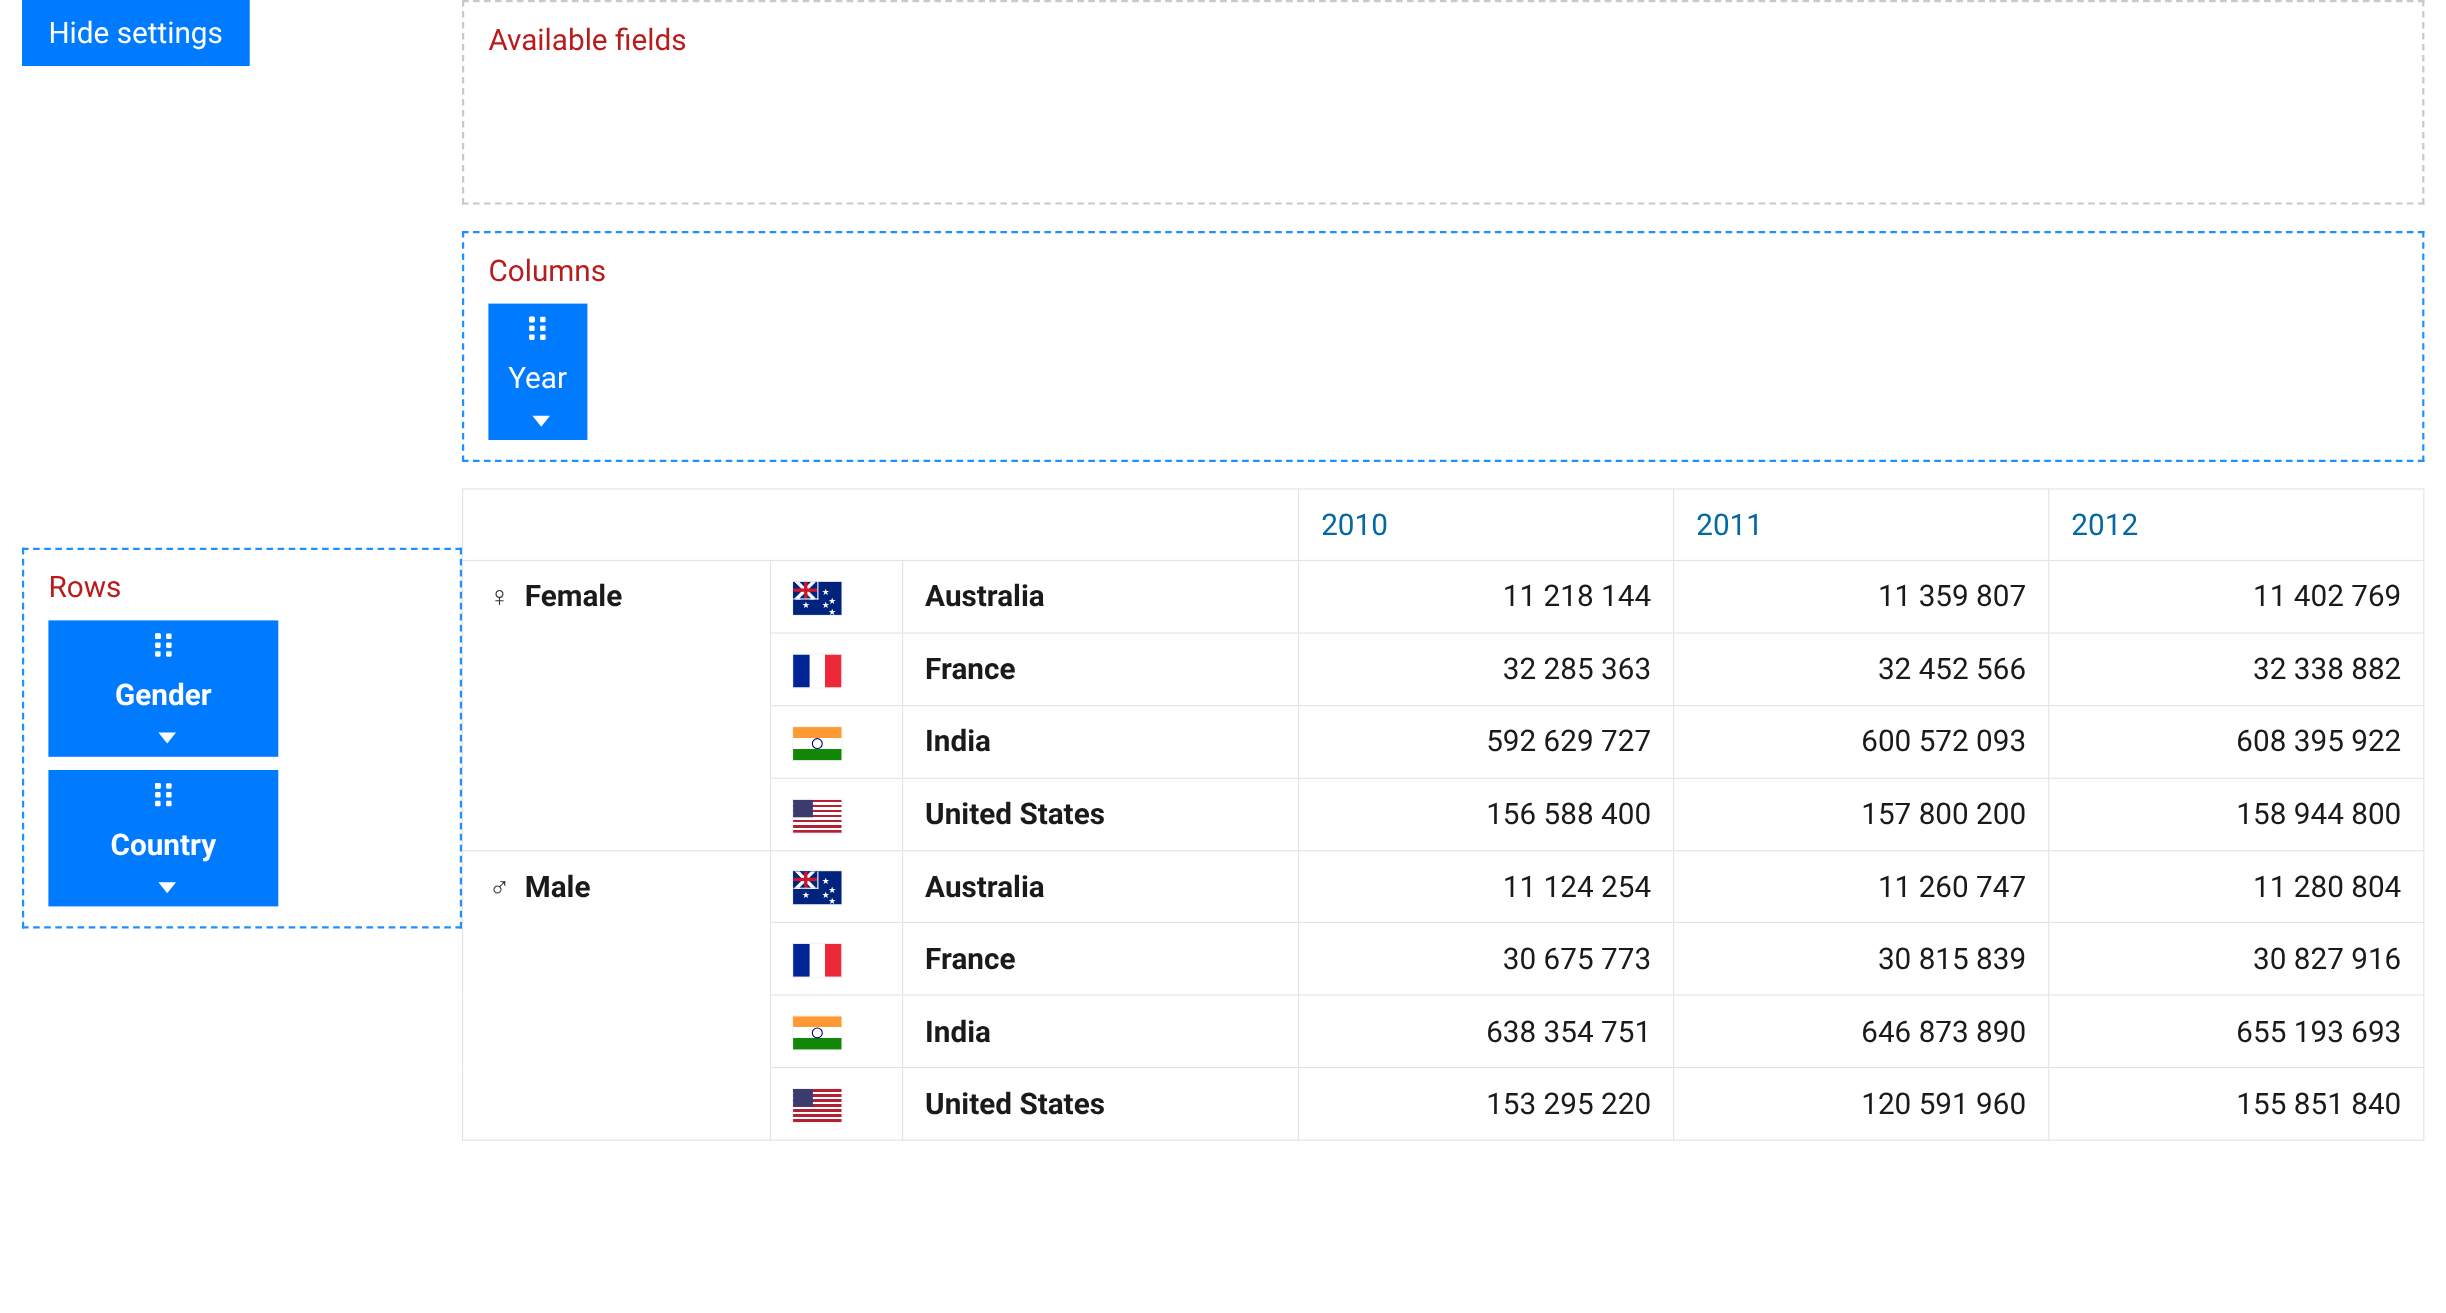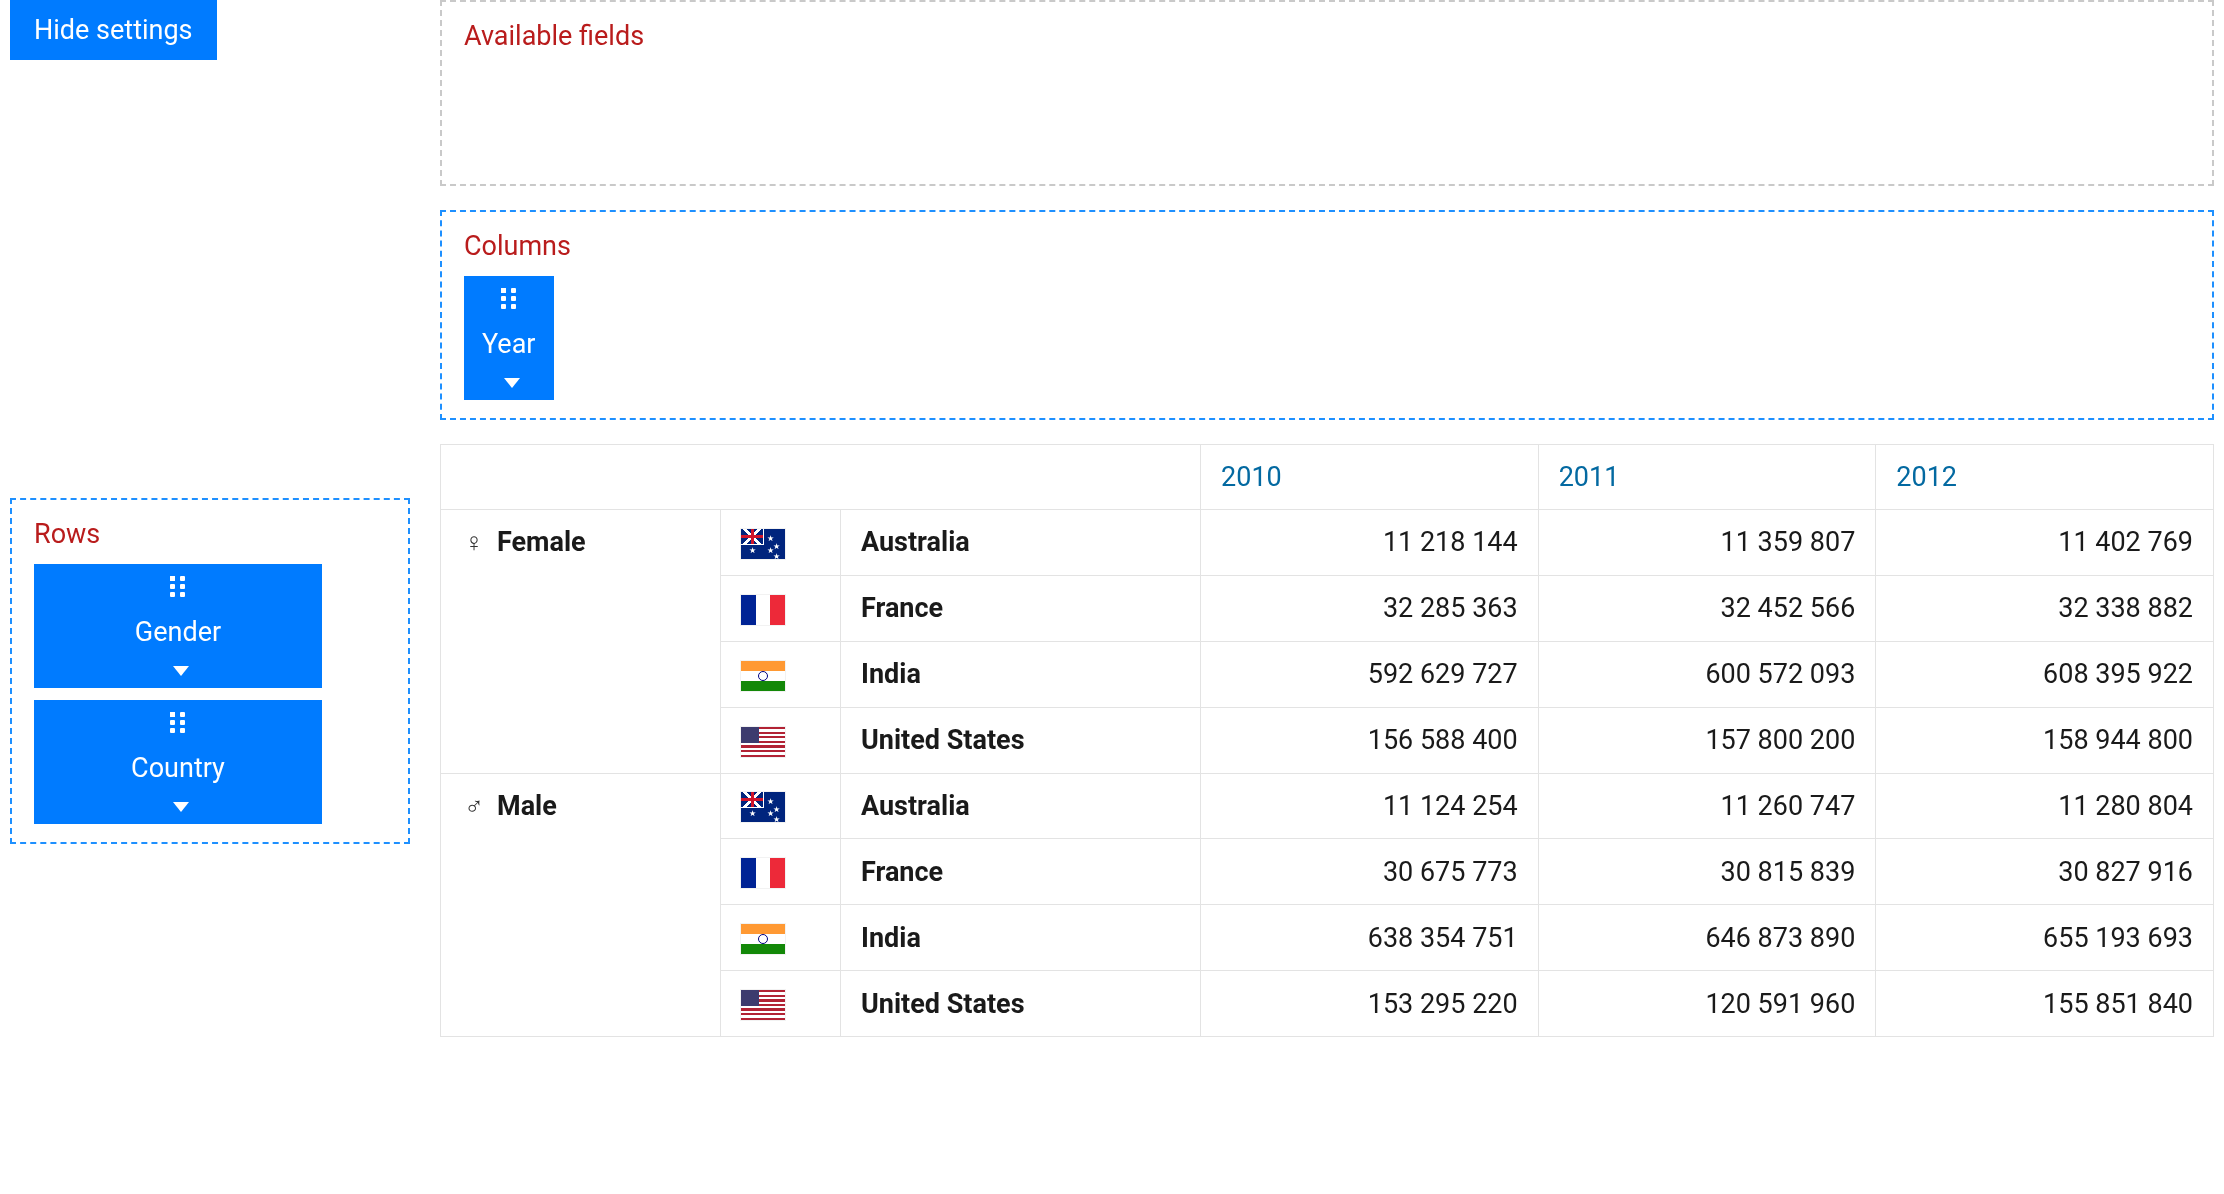--- a/index.html
+++ b/index.html
@@ -7,23 +7,22 @@
     margin: 0;
     padding: 0;
     width: 2224px;
     height: 1194px;
     background: #fff;
     font-family: -apple-system, BlinkMacSystemFont, "Segoe UI", Roboto, "Helvetica Neue", Arial, sans-serif;
     color: #1a1a1a;
     font-size: 27px;
   }
   .page {
-    padding: 0 10px;
+    padding: 0 20px;
     display: flex;
-    gap: 30px;
     justify-content: flex-end;
   }
   .left-col {
     width: 400px;
     flex: 0 0 400px;
   }
   .right-col {
     flex: 1;
   }
   .btn {
@@ -92,21 +91,21 @@
     font-size: 27px;
     color: #b91c1c;
     margin-bottom: 14px;
     display: block;
   }
   .zone .chips { display:flex; flex-direction:column; gap:12px; align-items:flex-start; }
   .zone.columns-zone .chips { flex-direction: row; }
   .available-zone { min-height: 186px; }
   .columns-zone { min-height: 140px; }
   .rows-zone { margin-top: 0; }
-  .rows-zone .chips .field-chip { width: 288px; justify-content:flex-start; }
+  .rows-zone .chips .field-chip { width: 209px; justify-content:flex-start;font-weight:bold; }
   .rows-zone .chips .field-chip .label { flex:1; }
   
   table.pivot {
     border-collapse: collapse;
     width: 100%;
     margin-top: 6px;
     table-layout: fixed;
   }
   table.pivot th, table.pivot td {
     border: 1px solid #e3e3e3;

